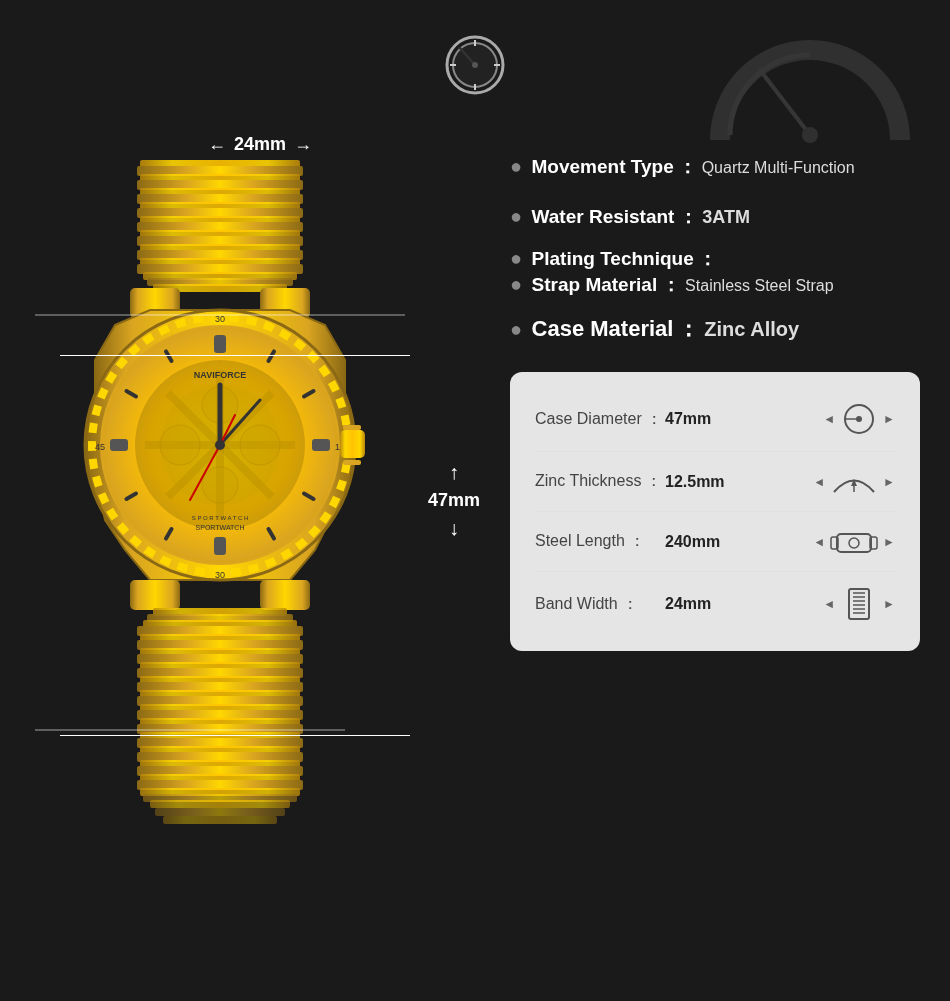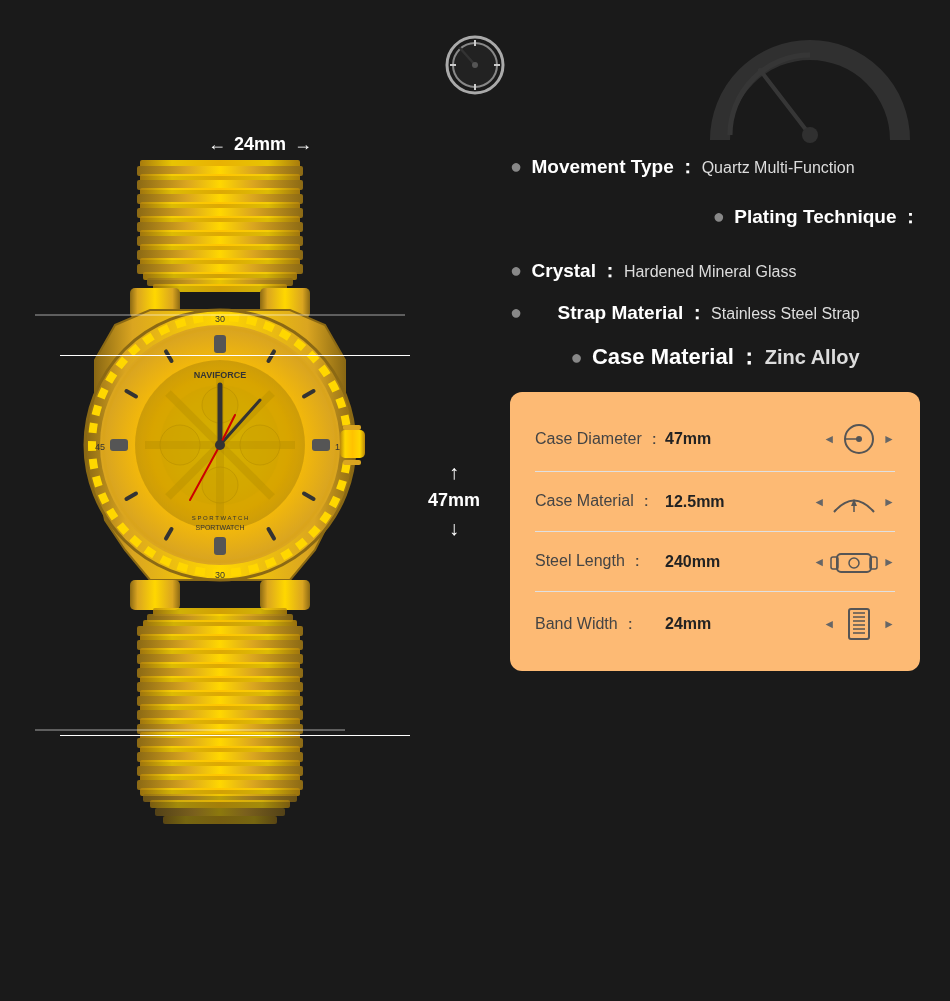--- a/index.html
+++ b/index.html
@@ -89,21 +89,21 @@
     .specs-section {
       flex: 1;
       padding-top: 20px;
       padding-left: 20px;
     }
 
     .bullet { color: #888; font-size: 20px; margin-right: 5px; }
 
     
     .dimensions-box {
-      background: #fdba74;
+      background: #e5e5e5;
       border-radius: 12px;
       padding: 15px 25px;
       margin-top: 20px;
       width: 100%;
     }
     .dim-row {
       display: flex;
       align-items: center;
       padding: 12px 0;
       border-bottom: 1px solid #e0e0e0;
@@ -340,44 +340,44 @@
 
   <div class="specs-section">
 
     <div style="margin-bottom:24px;">
       <span class="bullet">●</span>
       <span style="color:#fff; font-size:19px; font-weight:bold;">Movement Type</span>
       <span style="color:#fff; font-size:19px; font-weight:bold;">：</span>
       <span style="color:#ddd; font-size:16px;"> Quartz Multi-Function</span>
     </div>
 
-
-    <div style="margin-bottom:28px;text-align:right;">
+    <div style="margin-bottom:16px;">
+      <span class="bullet">●</span>
+      <span style="color:#fff; font-size:19px; font-weight:bold;">Water Resistant</span>
+      <span style="color:#fff; font-size:19px; font-weight:bold;">：</span>
+      <span style="color:#ddd; font-size:18px; font-weight:bold;"> 3ATM</span>
+    </div>
+
+    <div style="margin-bottom:0;">
       <div>
         <span class="bullet">●</span>
         <span style="color:#fff; font-size:19px; font-weight:bold;">Plating Technique</span>
         <span style="color:#fff; font-size:19px; font-weight:bold;">：</span>
       </div>
     </div>
 
+
     <div style="margin-bottom:16px;">
       <span class="bullet">●</span>
-      <span style="color:#fff; font-size:19px; font-weight:bold;">Crystal</span>
-      <span style="color:#fff; font-size:19px; font-weight:bold;">：</span>
-      <span style="color:#ddd; font-size:16px;"> Hardened Mineral Glass</span>
-    </div>
-
-    <div style="margin-bottom:16px;">
-      <span class="bullet">●</span>
-      <span style="color:#fff; font-size:19px; font-weight:bold;margin-left:26px;">Strap Material</span>
+      <span style="color:#fff; font-size:19px; font-weight:bold;">Strap Material</span>
       <span style="color:#fff; font-size:19px; font-weight:bold;">：</span>
       <span style="color:#ddd; font-size:16px;margin-top:37px;"> Stainless Steel Strap</span>
     </div>
 
-    <div style="margin-bottom:20px;text-align:center;">
+    <div style="margin-bottom:28px;">
       <span class="bullet">●</span>
       <span style="color:#fff; font-size:22px; font-weight:bold;">Case Material</span>
       <span style="color:#fff; font-size:22px; font-weight:bold;">：</span>
       <span style="color:#ddd; font-size:20px; font-weight:bold;"> Zinc Alloy</span>
     </div>
 
     <div class="dimensions-box">
 
       <div class="dim-row">
         <span class="dim-label">Case Diameter ：</span>
@@ -387,21 +387,21 @@
           <svg width="40" height="40" viewBox="0 0 40 40">
             <circle cx="20" cy="20" r="14" fill="none" stroke="#555" stroke-width="2"></circle>
             <circle cx="20" cy="20" r="3" fill="#555"></circle>
             <line x1="6" y1="20" x2="20" y2="20" stroke="#555" stroke-width="1.5"></line>
           </svg>
           <span class="arrow-small">►</span>
         </div>
       </div>
 
       <div class="dim-row">
-        <span class="dim-label">Case Material ：</span>
+        <span class="dim-label">Zinc Thickness ：</span>
         <span class="dim-value">12.5mm</span>
         <div class="dim-icon">
           <span class="arrow-small">◄</span>
           <svg width="50" height="35" viewBox="0 0 50 35">
             <path d="M5 28 Q25 5 45 28" fill="none" stroke="#555" stroke-width="2"></path>
             <line x1="25" y1="20" x2="25" y2="28" stroke="#555" stroke-width="1.5"></line>
             <polygon points="25,15 22,22 28,22" fill="#555"></polygon>
           </svg>
           <span class="arrow-small">►</span>
         </div>

